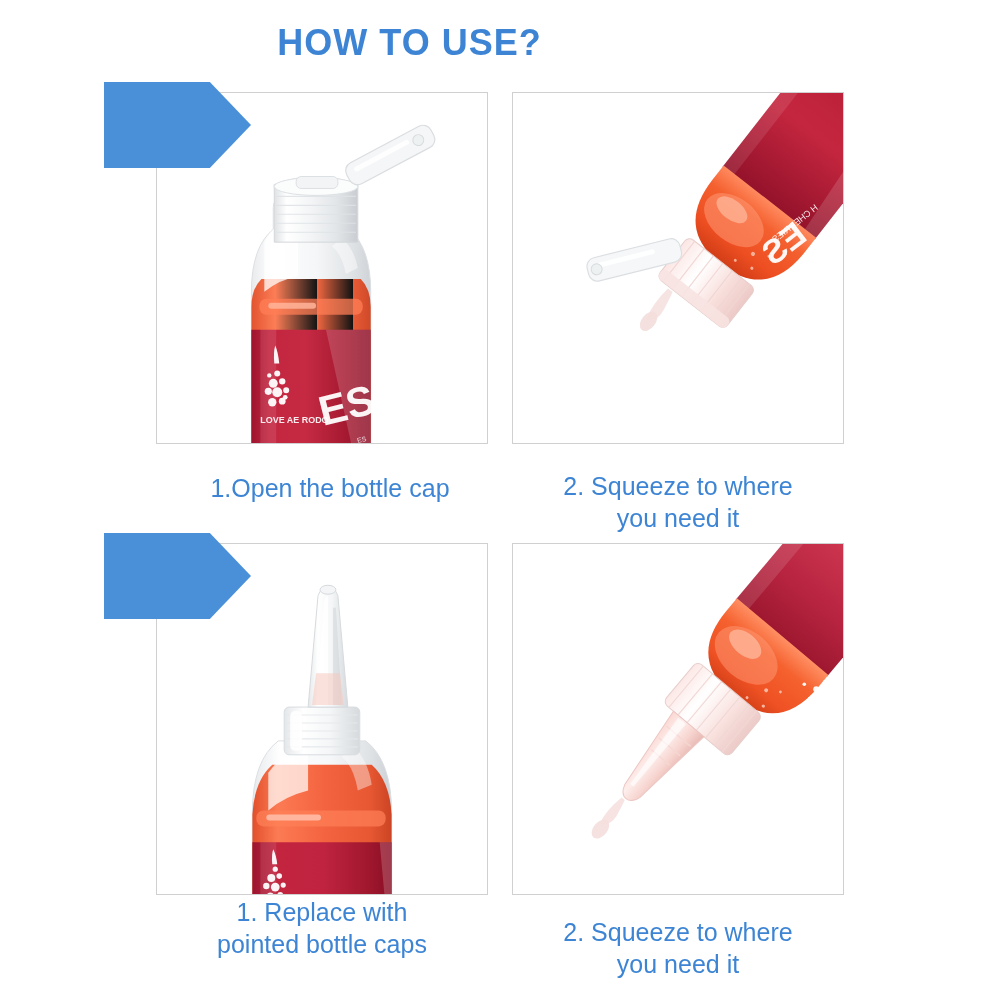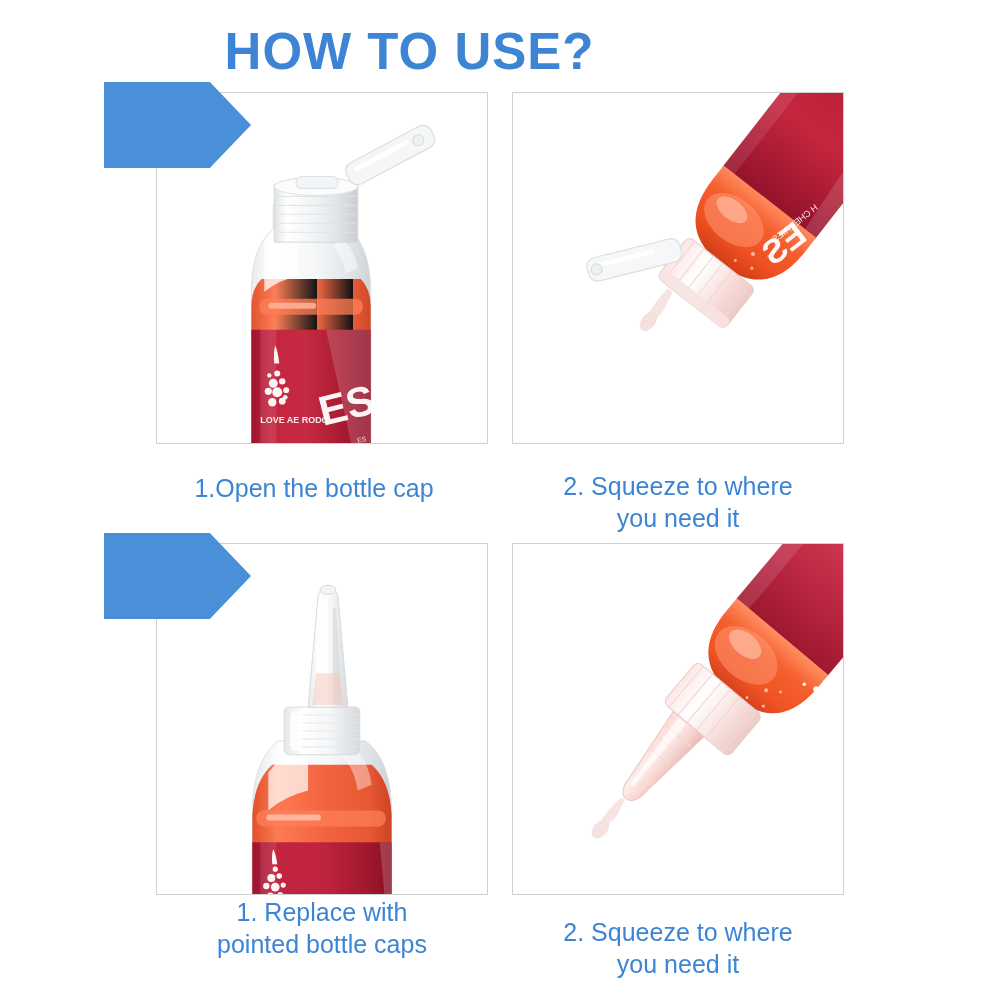--- a/index.html
+++ b/index.html
@@ -16,21 +16,21 @@
   }
 
   
   #page-title {
     position: absolute;
     left: 0;
     top: 22px;
     width: 819px;
     text-align: center;
     font-family: "Liberation Sans", sans-serif;
-    font-size: 51px;
+    font-size: 36px;
     font-weight: bold;
     letter-spacing: 1px;
     color: #3d85d4;
   }
 
   
   .panel {
     position: absolute;
     border: 1.5px solid #d0d0d0;
     background: #ffffff;
@@ -58,21 +58,21 @@
   .caption {
     position: absolute;
     width: 380px;
     text-align: center;
     font-family: "Liberation Sans", sans-serif;
     font-size: 25px;
     line-height: 32px;
     color: #3d85d4;
     white-space: pre-line;
   }
-  #caption-1 { left: 124px; top: 472px; }
+  #caption-1 { left: 140px; top: 472px; }
   #caption-2 { left: 488px; top: 470px; }
   #caption-3 { left: 132px; top: 896px; }
   #caption-4 { left: 488px; top: 916px; }
 
   
   .art { position: absolute; inset: 0; }
   .art svg { display: block; width: 100%; height: 100%; }
 </style>
 </head>
 <body>

